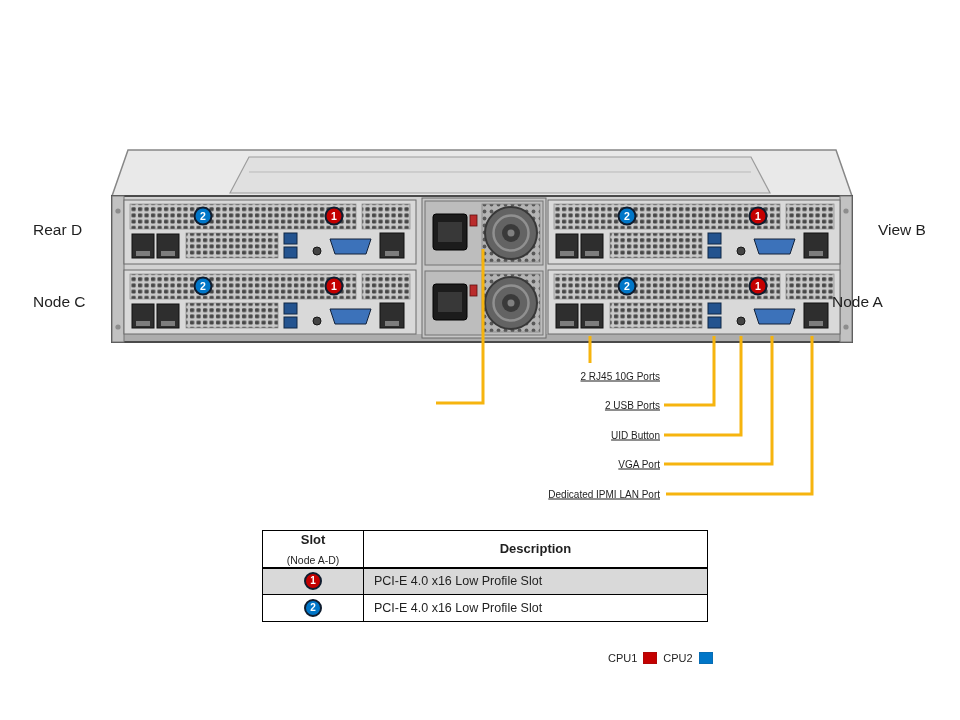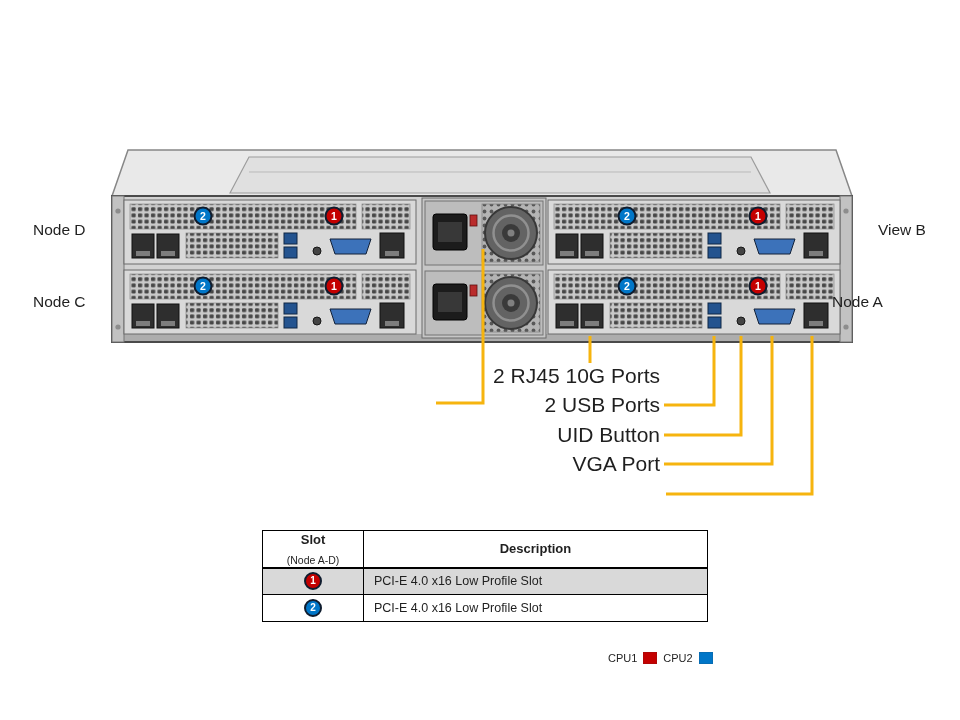--- a/index.html
+++ b/index.html
@@ -11,22 +11,22 @@
   .title {
     position:absolute; left:0; top:62px; width:100%; text-align:center;
     font-style:italic; font-size:15.5px; letter-spacing:0.2px;
   }
   svg.art { position:absolute; left:0; top:0; }
   .node-label {
     position:absolute; font-size:15.5px; white-space:nowrap;
     transform:translateY(-50%);
   }
   .callout {
-    position:absolute; font-size:21px; white-space:nowrap;
-    transform:translateY(-50%); z-index:4;
+    position:absolute; font-size:10px; white-space:nowrap;
+    transform:translateY(-50%); z-index:4;text-decoration:underline;
   }
   .callout.r { text-align:right; }
   .badge {
     position:absolute; width:19px; height:19px; border-radius:50%;
     border:2.5px solid #0f1c2e; color:#fff; font-size:10.5px; font-weight:bold;
     display:flex; align-items:center; justify-content:center;
     transform:translate(-50%,-50%); z-index:3; line-height:1;
   }
   .spec-table {
     position:absolute; left:262px; top:530px; width:446px;
@@ -140,29 +140,30 @@
 
   <div class="badge" style="left: 203px; top: 216px; background: rgb(0, 118, 200);">2</div>
   <div class="badge" style="left: 334px; top: 216px; background: rgb(196, 0, 0);">1</div>
   <div class="badge" style="left: 203px; top: 286px; background: rgb(0, 118, 200);">2</div>
   <div class="badge" style="left: 334px; top: 286px; background: rgb(196, 0, 0);">1</div>
   <div class="badge" style="left: 627px; top: 216px; background: rgb(0, 118, 200);">2</div>
   <div class="badge" style="left: 758px; top: 216px; background: rgb(196, 0, 0);">1</div>
   <div class="badge" style="left: 627px; top: 286px; background: rgb(0, 118, 200);">2</div>
   <div class="badge" style="left: 758px; top: 286px; background: rgb(196, 0, 0);">1</div>
 
-  <div class="node-label" style="left:33px;top:230px">Node D</div>
+  <div class="node-label" style="left:33px;top:230px">Rear D</div>
   <div class="node-label" style="left:33px;top:302px">Node C</div>
   <div class="node-label" style="left:878px;top:230px">View B</div>
   <div class="node-label" style="left:832px;top:302px">Node A</div>
 
   <div class="callout r" style="right:300px;top:376px">2 RJ45 10G Ports</div>
   <div class="callout r" style="right:300px;top:405px">2 USB Ports</div>
   <div class="callout r" style="right:300px;top:435px">UID Button</div>
   <div class="callout r" style="right:300px;top:464px">VGA Port</div>
+  <div class="callout r" style="right:300px;top:494px">Dedicated IPMI LAN Port</div>
 
   <table class="spec-table">
     <thead>
       <tr>
         <th class="col-slot">
           <div class="hdr-main">Slot</div>
           <div class="hdr-sub">(Node A-D)</div>
         </th>
         <th class="hdr-main">Description</th>
       </tr>

